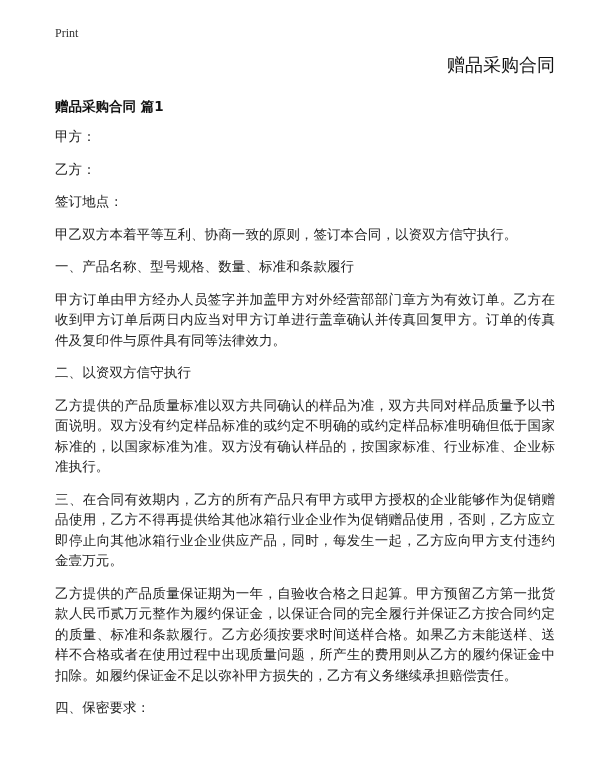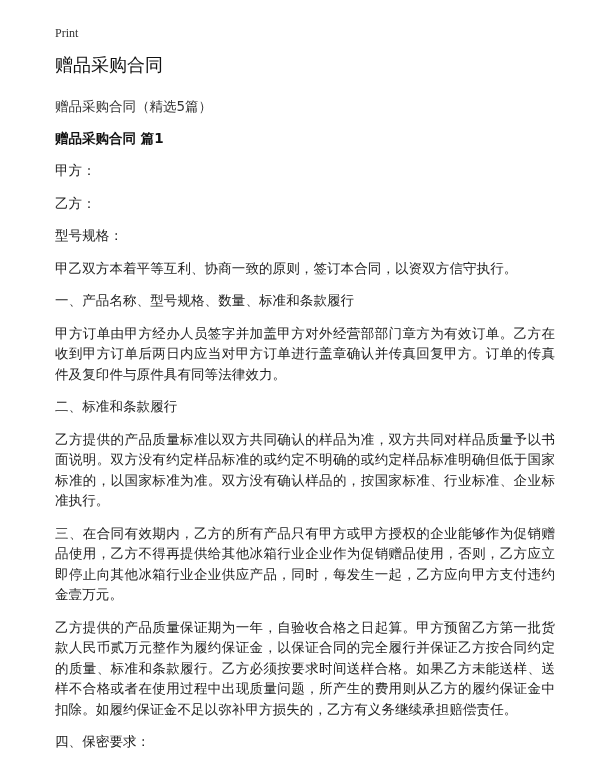--- a/index.html
+++ b/index.html
@@ -23,21 +23,21 @@
       font-size: 12px;
       color: #333333;
     }
     .doc {
       position: absolute;
       left: 55px;
       top: 52px;
       width: 500px;
     }
     .doc-title {
-      text-align: left;
+      text-align: right;
       font-size: 18px;
       font-weight: normal;
       color: #111111;
       margin: 0 0 18px 0;
       line-height: 26px;
     }
     .subtitle {
       font-size: 13.5px;
       line-height: 20px;
       margin: 0 0 12px 0;
@@ -50,36 +50,36 @@
       margin: 0 0 12px 0;
       color: #111111;
     }
     .para {
       font-size: 13.5px;
       line-height: 20.5px;
       margin: 0 0 12px 0;
       color: #222222;
       text-align: justify;
       letter-spacing: 0.1px;
+      font-family: Liberation Mono, monospace;
     }
   </style>
 </head>
 <body>
 
 <div class="print-label">Print</div>
 
 <div class="doc">
   <h1 class="doc-title">赠品采购合同</h1>
-  <p class="subtitle">赠品采购合同（精选5篇）</p>
   <p class="section-heading">赠品采购合同 篇1</p>
 
   <p class="para">甲方：</p>
   <p class="para">乙方：</p>
-  <p class="para">型号规格：</p>
+  <p class="para">签订地点：</p>
   <p class="para">甲乙双方本着平等互利、协商一致的原则，签订本合同，以资双方信守执行。</p>
   <p class="para">一、产品名称、型号规格、数量、标准和条款履行</p>
   <p class="para">甲方订单由甲方经办人员签字并加盖甲方对外经营部部门章方为有效订单。乙方在收到甲方订单后两日内应当对甲方订单进行盖章确认并传真回复甲方。订单的传真件及复印件与原件具有同等法律效力。</p>
-  <p class="para">二、标准和条款履行</p>
+  <p class="para">二、以资双方信守执行</p>
   <p class="para">乙方提供的产品质量标准以双方共同确认的样品为准，双方共同对样品质量予以书面说明。双方没有约定样品标准的或约定不明确的或约定样品标准明确但低于国家标准的，以国家标准为准。双方没有确认样品的，按国家标准、行业标准、企业标准执行。</p>
   <p class="para">三、在合同有效期内，乙方的所有产品只有甲方或甲方授权的企业能够作为促销赠品使用，乙方不得再提供给其他冰箱行业企业作为促销赠品使用，否则，乙方应立即停止向其他冰箱行业企业供应产品，同时，每发生一起，乙方应向甲方支付违约金壹万元。</p>
   <p class="para">乙方提供的产品质量保证期为一年，自验收合格之日起算。甲方预留乙方第一批货款人民币贰万元整作为履约保证金，以保证合同的完全履行并保证乙方按合同约定的质量、标准和条款履行。乙方必须按要求时间送样合格。如果乙方未能送样、送样不合格或者在使用过程中出现质量问题，所产生的费用则从乙方的履约保证金中扣除。如履约保证金不足以弥补甲方损失的，乙方有义务继续承担赔偿责任。</p>
   <p class="para">四、保密要求：</p>
 </div>
 
 </body></html>

